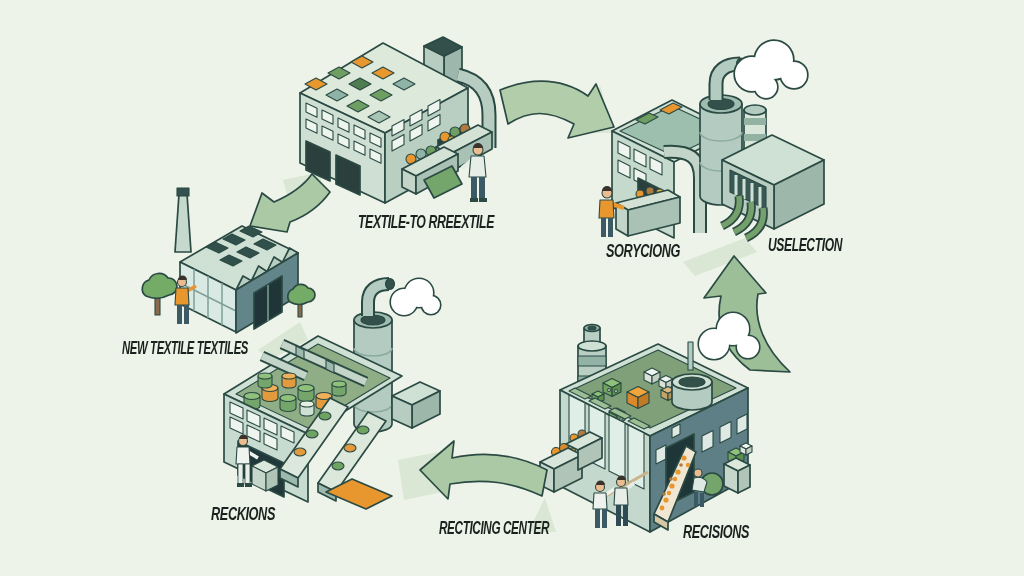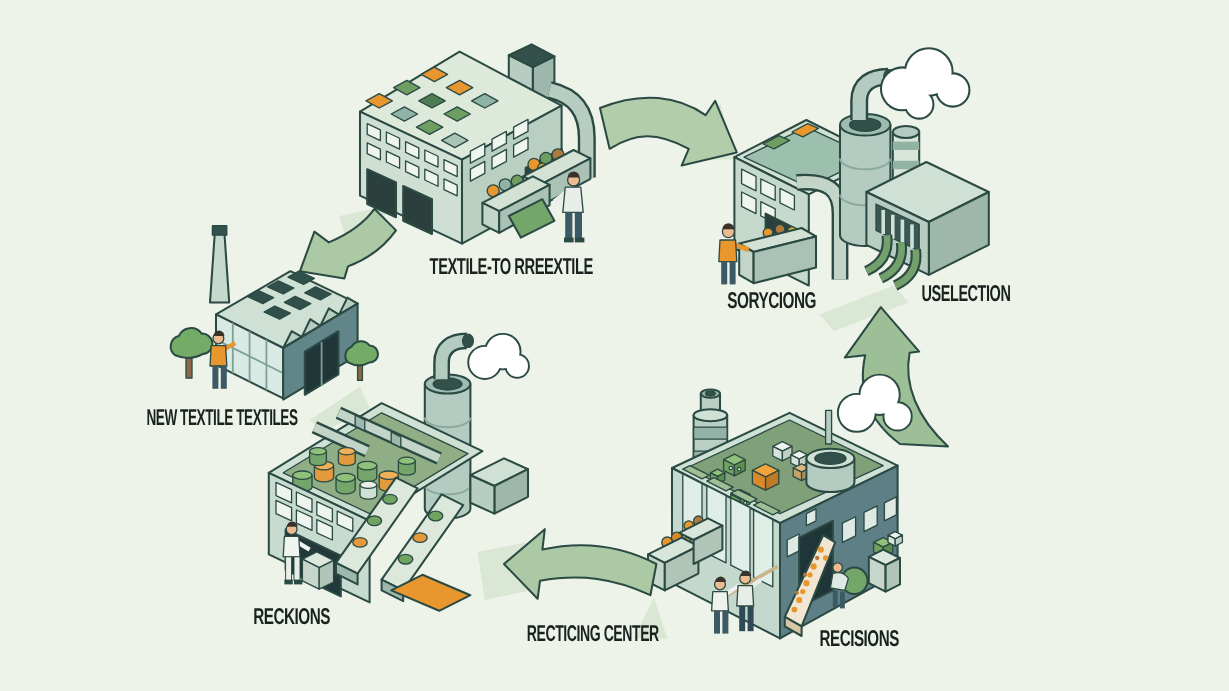--- a/index.html
+++ b/index.html
@@ -1,16 +1,16 @@
 <!DOCTYPE html>
 <html><head>
 <meta charset="utf-8">
 <style>
   html,body{margin:0;padding:0;background:#dfe5dc;}
-  #stage{width:1024px;height:576px;position:relative;overflow:hidden;background:#edf3e9;}
+  #stage{width:1024px;height:576px;position:relative;overflow:hidden;background:#edf3e9;font-style:italic;}
   svg{display:block;}
   .o{stroke:#2b4a44;stroke-width:1.7;stroke-linejoin:round;stroke-linecap:round;}
   .thin{stroke:#2b4a44;stroke-width:1.1;stroke-linejoin:round;}
   text.lbl{font-family:"Liberation Sans",sans-serif;font-weight:700;font-size:19px;
            fill:#1a221f;letter-spacing:-0.6px;text-anchor:middle;}
 </style>
 </head>
 <body>
 
 <div id="stage">

